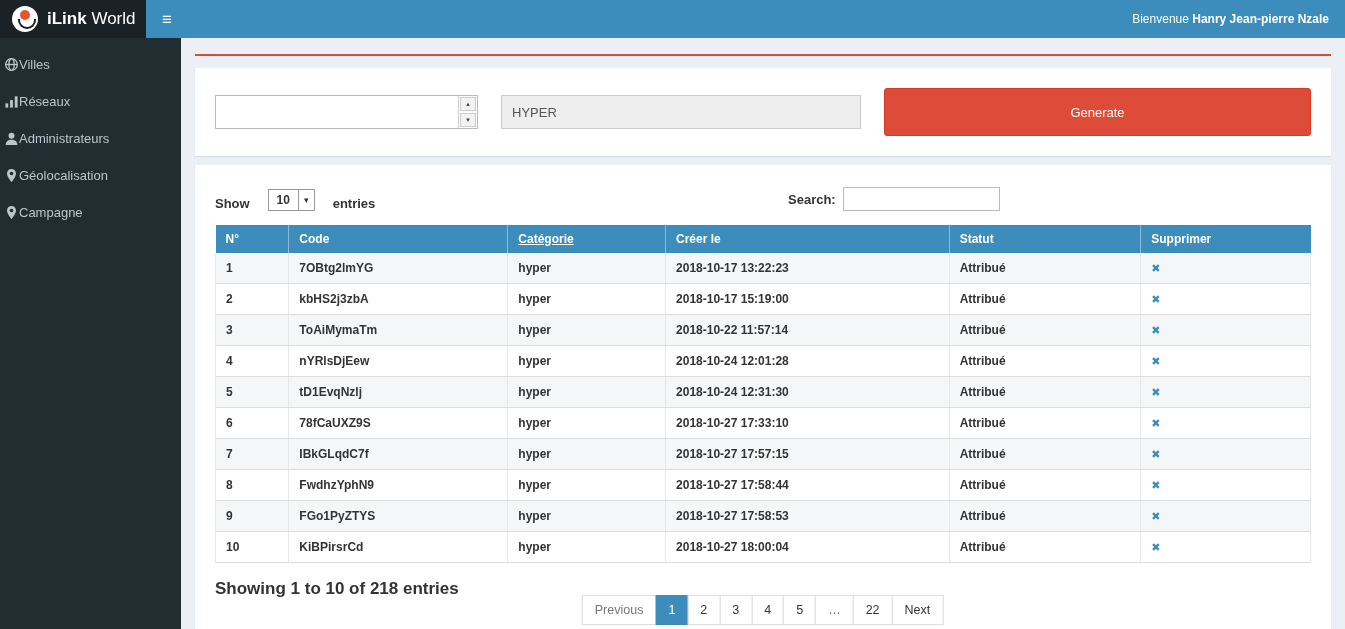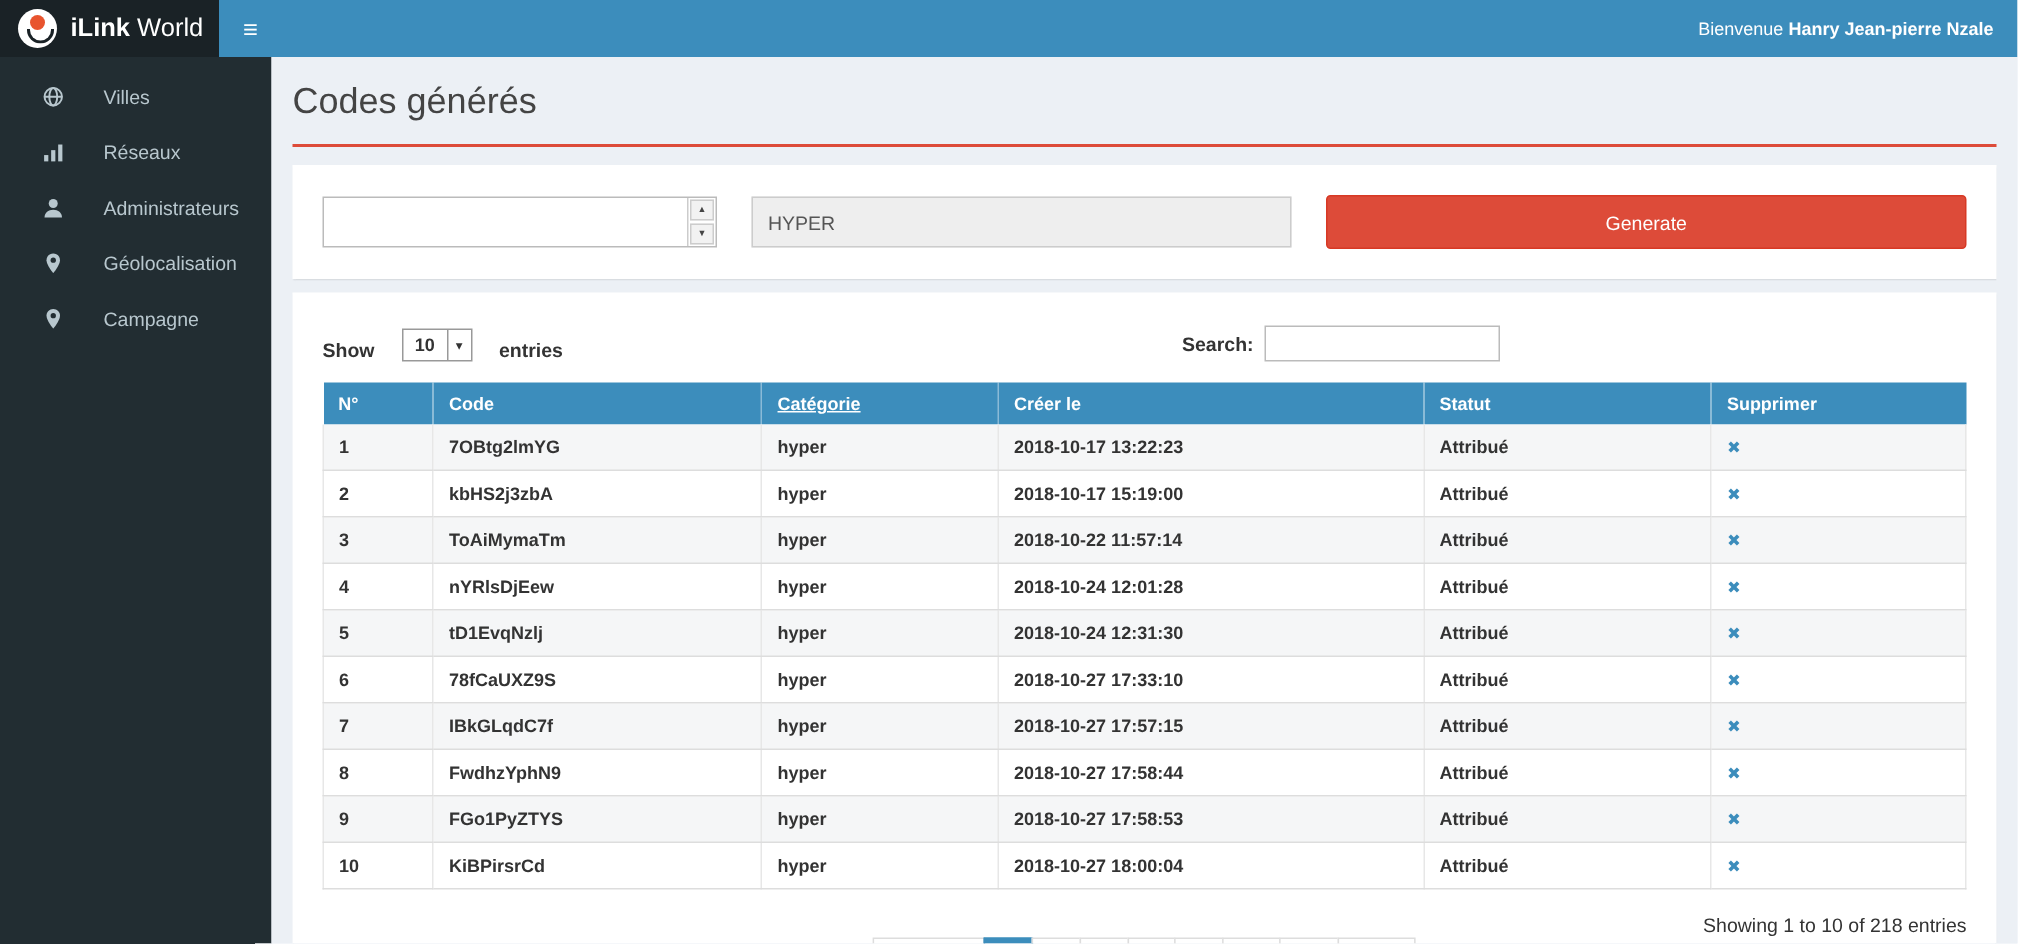--- a/index.html
+++ b/index.html
@@ -20,39 +20,39 @@
   .brand-text .b{font-weight:700;}
   .brand-text .l{font-weight:400;}
   .nav{flex:1; background:var(--accent); display:flex; align-items:center; justify-content:space-between; padding:0 16px; color:#fff;}
   .menu-toggle{font-size:17px; cursor:pointer; line-height:1;}
   .welcome{font-size:12px;}
   .welcome .u{font-weight:700;}
 
   
   .body-row{display:flex; height:591px;}
   .sidebar{width:181px; background:var(--sidebar-bg); padding-top:8px; flex:0 0 auto;}
-  .side-item{display:flex; align-items:center; gap:26px; padding:11px 25px; color:var(--sidebar-text); font-size:13px; cursor:pointer; border-left:3px solid transparent;}
+  .side-item{display:flex; align-items:center; gap:0; padding:11px 1px; color:var(--sidebar-text); font-size:13px; cursor:pointer; border-left:3px solid transparent;}
   .side-item svg{width:15px; height:15px; flex:0 0 auto;}
   .side-item.active{background:#1e282c; color:#fff; border-left-color:var(--accent);}
   .main{flex:1; background:var(--content-bg); overflow:hidden;}
 
   
   .content-header{padding:16px 14px 0 14px;}
   .page-title{font-size:24px; font-weight:400; color:#444; margin-bottom:14px;}
   .red-line{height:2px; background:var(--danger);}
 
   
   .box{background:#fff; margin:12px 14px 0 14px; box-shadow:0 1px 1px rgba(0,0,0,.08);}
   .box.generator{padding:20px; display:flex; align-items:center; gap:23px;}
   .qty-wrap{width:263px; height:34px; border:1px solid #bbb; background:#fff; display:flex;}
   .qty-wrap input{flex:1; border:none; outline:none; padding:0 8px; font-size:13px; font-family:inherit;}
   .spinner{width:19px; border-left:1px solid #ccc; display:flex; flex-direction:column;}
   .spin-btn{flex:1; background:#f2f2f2; border:1px solid #ccc; margin:1px; font-size:6px; line-height:1; display:flex; align-items:center; justify-content:center; color:#444; cursor:pointer;}
   .hyper-input{width:360px; height:34px; background:#eee; border:1px solid #ccc; color:#555; padding:0 10px; font-size:13px; font-family:inherit;}
-  .generate-btn{flex:1; height:36px; background:var(--danger); border:1px solid #d73925; border-radius:3px; color:#fff; font-size:13px; font-family:inherit; cursor:pointer;}
+  .generate-btn{flex:1; height:48px; background:var(--danger); border:1px solid #d73925; border-radius:3px; color:#fff; font-size:13px; font-family:inherit; cursor:pointer;}
 
   
   .box.table-box{margin-top:9px; padding:20px; font-size:13px;}
   .controls{position:relative; height:30px; margin-bottom:10px;}
   .show-group{display:flex; align-items:flex-end; gap:18px; font-weight:700; font-size:13px; padding-top:4px;}
   .select-box{width:47px; height:22px; border:1px solid #999; background:#fff; display:flex; align-items:center; cursor:pointer; font-weight:700; font-size:12px;}
   .select-box .val{flex:1; text-align:center;}
   .select-box .caret{width:16px; height:100%; border-left:1px solid #999; display:flex; align-items:center; justify-content:center; font-size:9px; color:#333;}
   .search-group{position:absolute; left:573px; top:2px; display:flex; align-items:center; gap:7px; font-weight:700;}
   .search-group input{width:157px; height:24px; border:1px solid #bbb; padding:2px 6px; font-family:inherit; font-size:13px;}
@@ -61,21 +61,21 @@
   thead th{background:var(--accent); color:#fff; text-align:left; font-weight:700; padding:7px 10px; border-right:1px solid rgba(255,255,255,.4); cursor:pointer;}
   thead th:last-child{border-right:none;}
   th.c-num{width:6.7%;} th.c-code{width:20%;} th.c-cat{width:14.4%;text-decoration:underline;}
   th.c-date{width:25.9%;} th.c-status{width:17.5%;} th.c-del{width:15.5%;margin-top:14px;}
   tbody td{padding:8px 10px; border-bottom:1px solid #ddd; border-right:1px solid #e7e7e7; font-weight:700; color:#333;}
   tbody td:first-child{border-left:1px solid #e7e7e7;}
   tbody tr:nth-child(odd){background:#f5f6f7;}
   .delete-x{color:var(--accent); font-weight:700; cursor:pointer; font-size:11px;}
 
   .table-footer{position:relative; height:54px; margin-top:14px;}
-  .showing{font-size:13px; font-weight:400; padding-top:2px;text-align:right;}
+  .showing{font-size:17px; font-weight:700; padding-top:2px;}
   .pagination{position:absolute; left:50%; transform:translateX(-50%); top:18px; display:flex;}
   .page-btn{padding:7px 12px; border:1px solid #ddd; margin-left:-1px; background:#fff; font-size:12.5px; color:#333; cursor:pointer; white-space:nowrap;}
   .page-btn.disabled{color:#777; cursor:default;}
   .page-btn.active{background:var(--accent); border-color:var(--accent); color:#fff;}
   .page-btn.ellipsis{cursor:default; color:#666;}
 </style>
 </head>
 <body>
 
 <div class="topbar">
@@ -126,21 +126,20 @@
       <svg viewBox="0 0 16 16" fill="currentColor">
           <path d="M8 1 C5.2 1 3.2 3.1 3.2 5.8 C3.2 9.3 8 15 8 15 C8 15 12.8 9.3 12.8 5.8 C12.8 3.1 10.8 1 8 1 Z"></path>
           <circle cx="8" cy="5.8" r="1.9" fill="#222d32"></circle>
         </svg>
       <span>Campagne</span>
     </div>
   </div>
 
   <div class="main">
     <div class="content-header">
-      <h1 class="page-title">Codes générés</h1>
       <div class="red-line"></div>
     </div>
 
     <div class="box generator">
       <div class="qty-wrap">
         <input type="text" value="" style="">
         <div class="spinner">
           <div class="spin-btn">▲</div>
           <div class="spin-btn">▼</div>
         </div>

